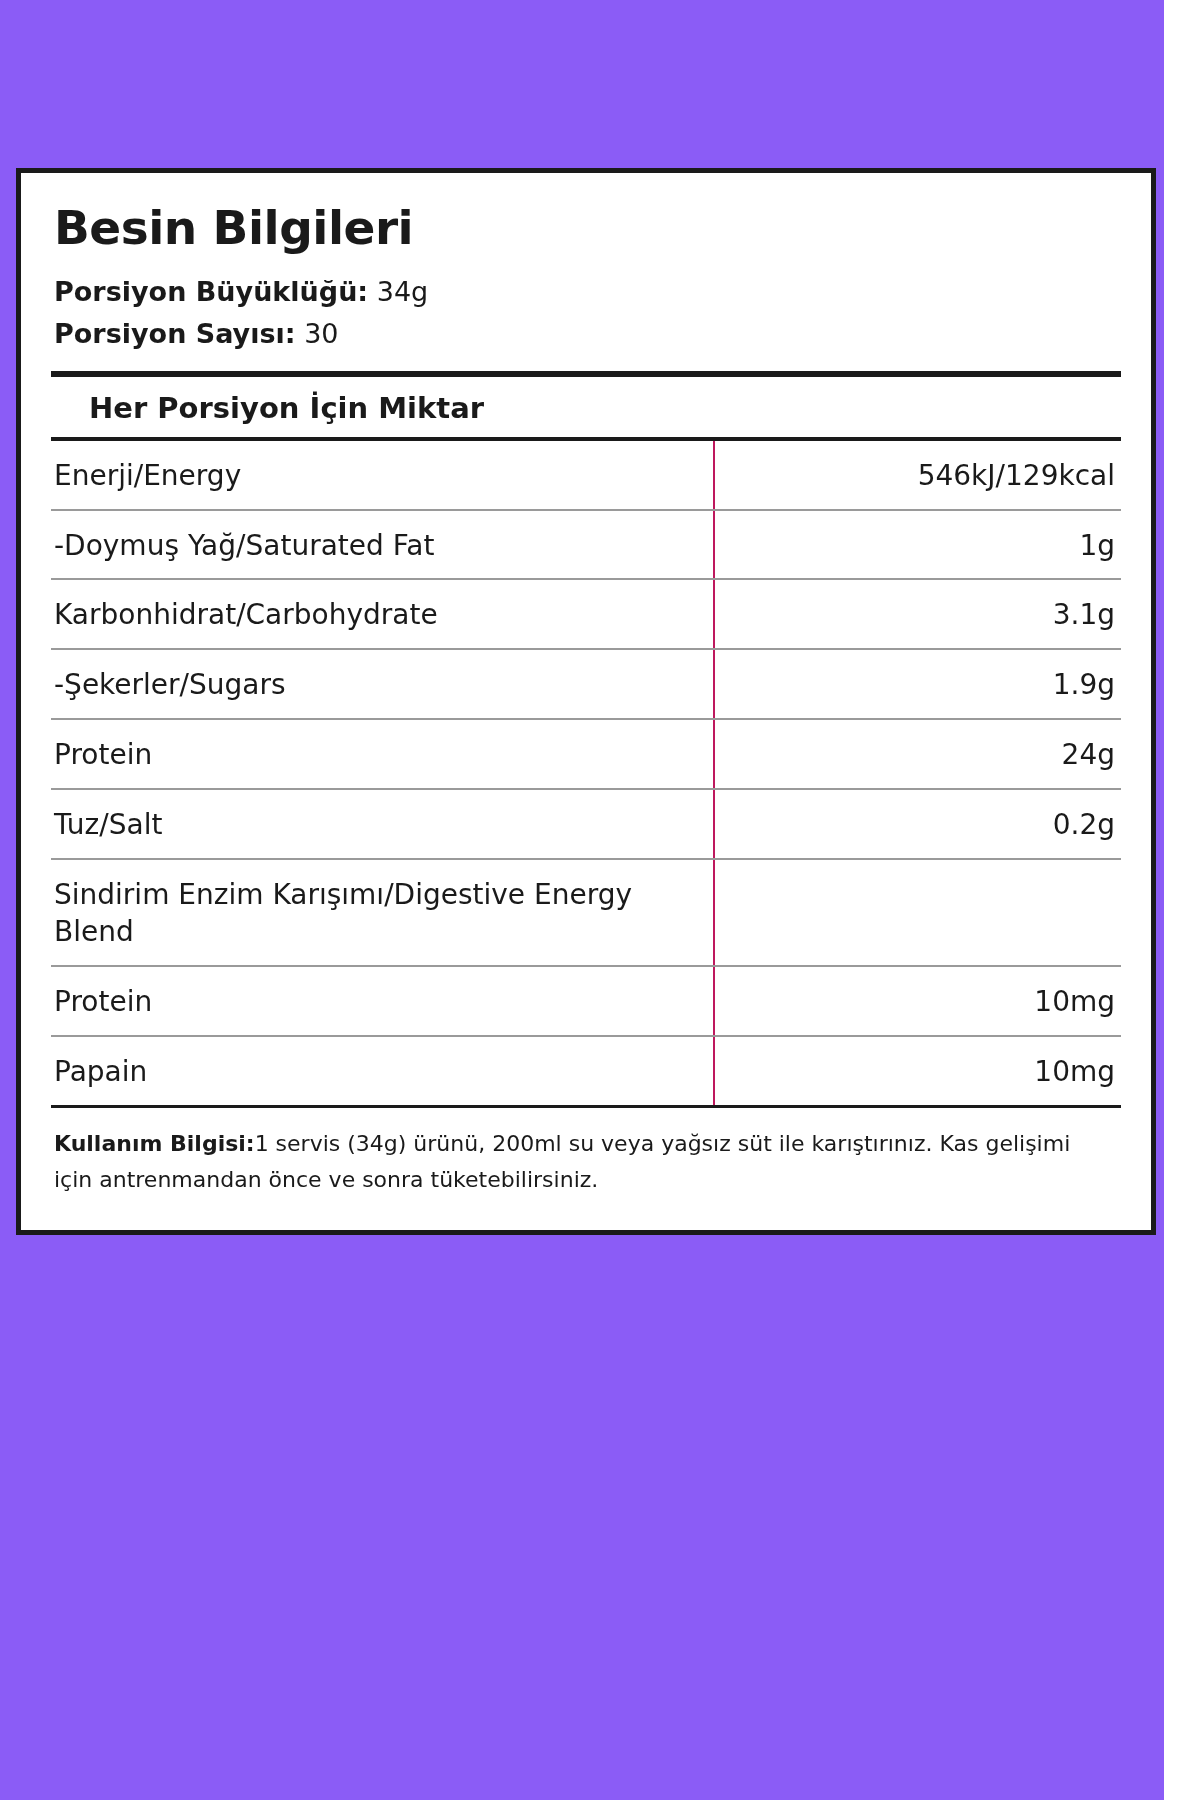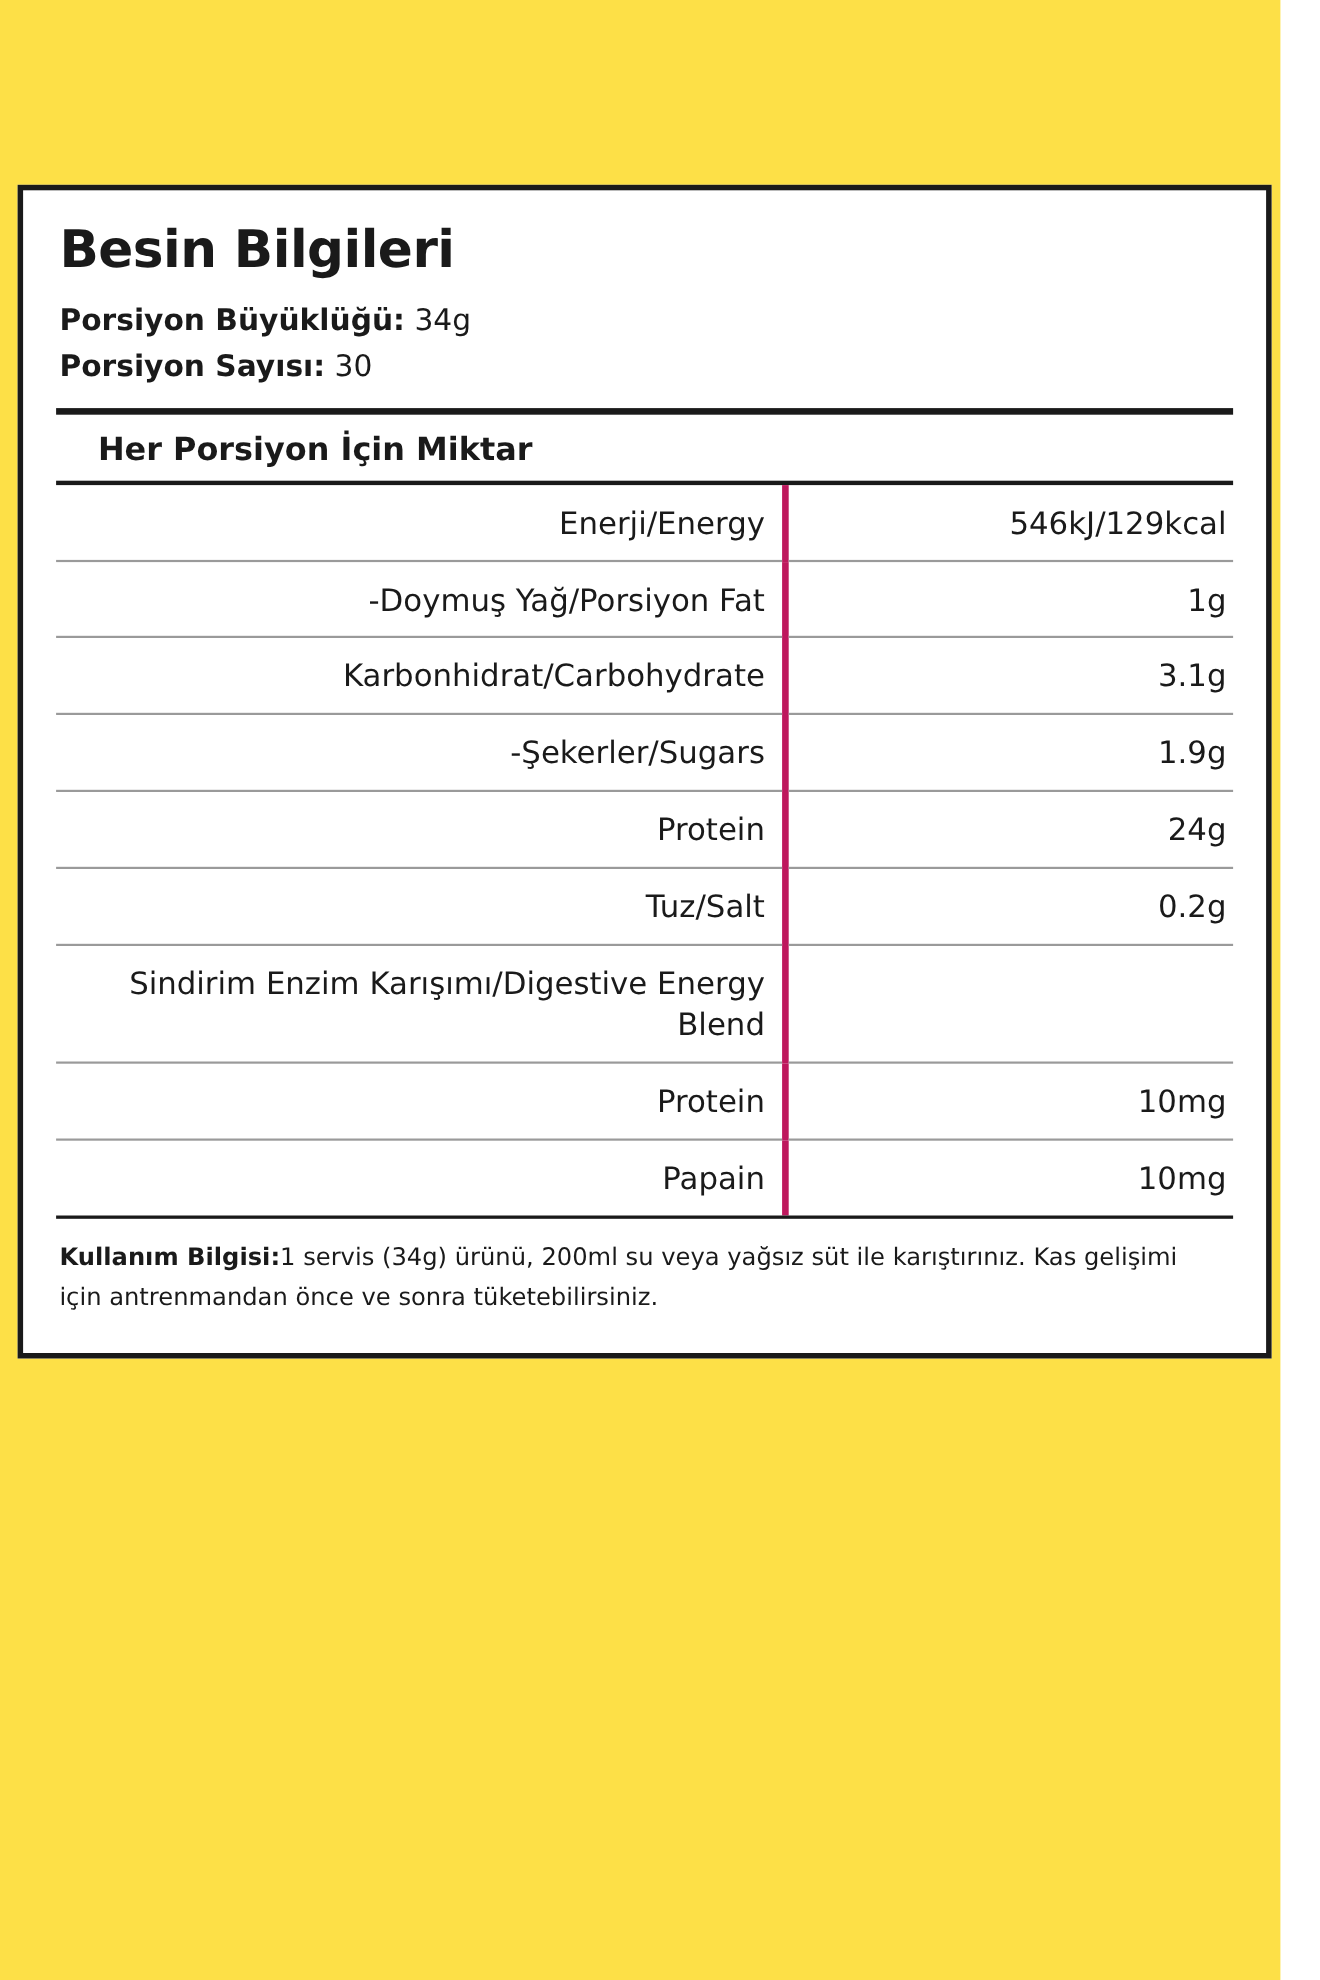--- a/index.html
+++ b/index.html
@@ -13,21 +13,21 @@
     font-family: "DejaVu Sans", sans-serif;
     color: #1a1a1a;
     position: relative;
   }
   .page {
     position: absolute;
     left: 0;
     top: 0;
     width: 1164px;
     height: 1800px;
-    background: #fde047;
+    background: #8b5cf6;
     text-decoration: underline;
   }
   .label-panel {
     position: absolute;
     left: 16px;
     top: 168px;
     width: 1140px;
     box-sizing: border-box;
     border: 5px solid #1a1a1a;
     background: #ffffff;
@@ -73,23 +73,22 @@
     font-weight: 400;
   }
   table.nutrition td {
     border-bottom: 2px solid #9a9a9a;
     padding: 16px 0 14px 3px;
     vertical-align: top;
     line-height: 1.35;
   }
   table.nutrition td.name {
     width: 62%;
-    border-right: 6px solid #be185d;
+    border-right: 2px solid #be185d;
     padding-right: 16px;
-    text-align: right;
   }
   table.nutrition td.value {
     text-align: right;
     padding-right: 6px;
     white-space: nowrap;
   }
   table.nutrition tr:last-child td {
     border-bottom: none;
   }
   .after-table-rule {
@@ -129,21 +128,21 @@
 
       <div class="rule-medium"></div>
 
       <table class="nutrition">
         <tbody>
           <tr>
             <td class="name">Enerji/Energy</td>
             <td class="value">546kJ/129kcal</td>
           </tr>
           <tr>
-            <td class="name">-Doymuş Yağ/Porsiyon Fat</td>
+            <td class="name">-Doymuş Yağ/Saturated Fat</td>
             <td class="value">1g</td>
           </tr>
           <tr>
             <td class="name">Karbonhidrat/Carbohydrate</td>
             <td class="value">3.1g</td>
           </tr>
           <tr>
             <td class="name">-Şekerler/Sugars</td>
             <td class="value">1.9g</td>
           </tr>

